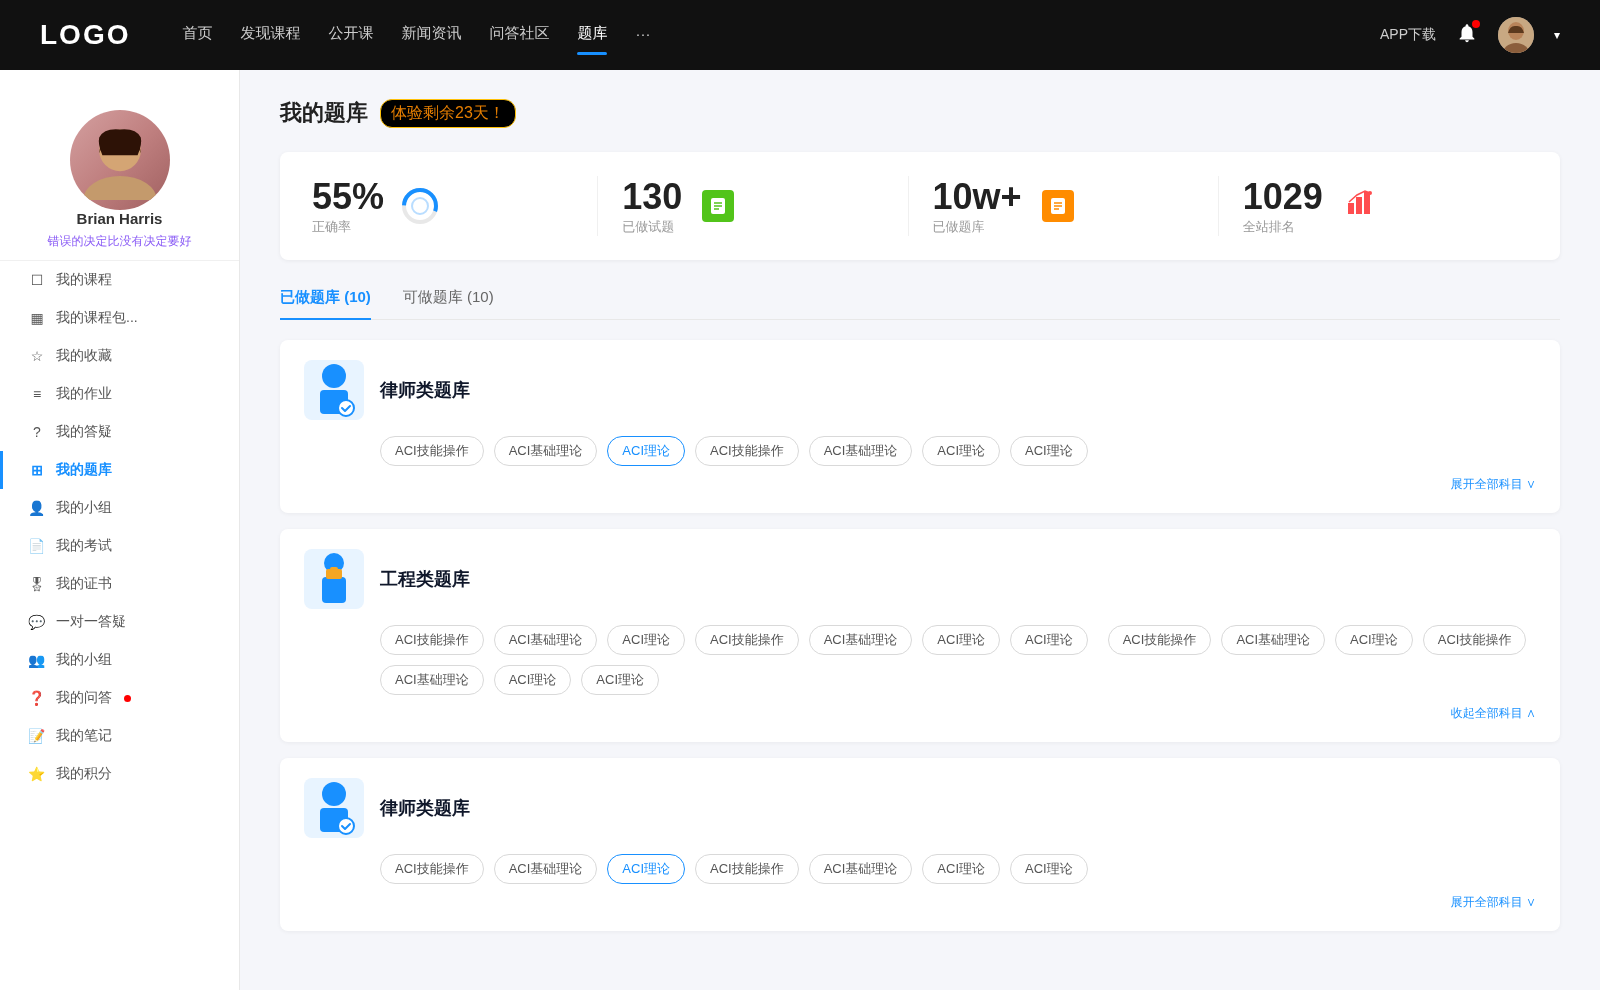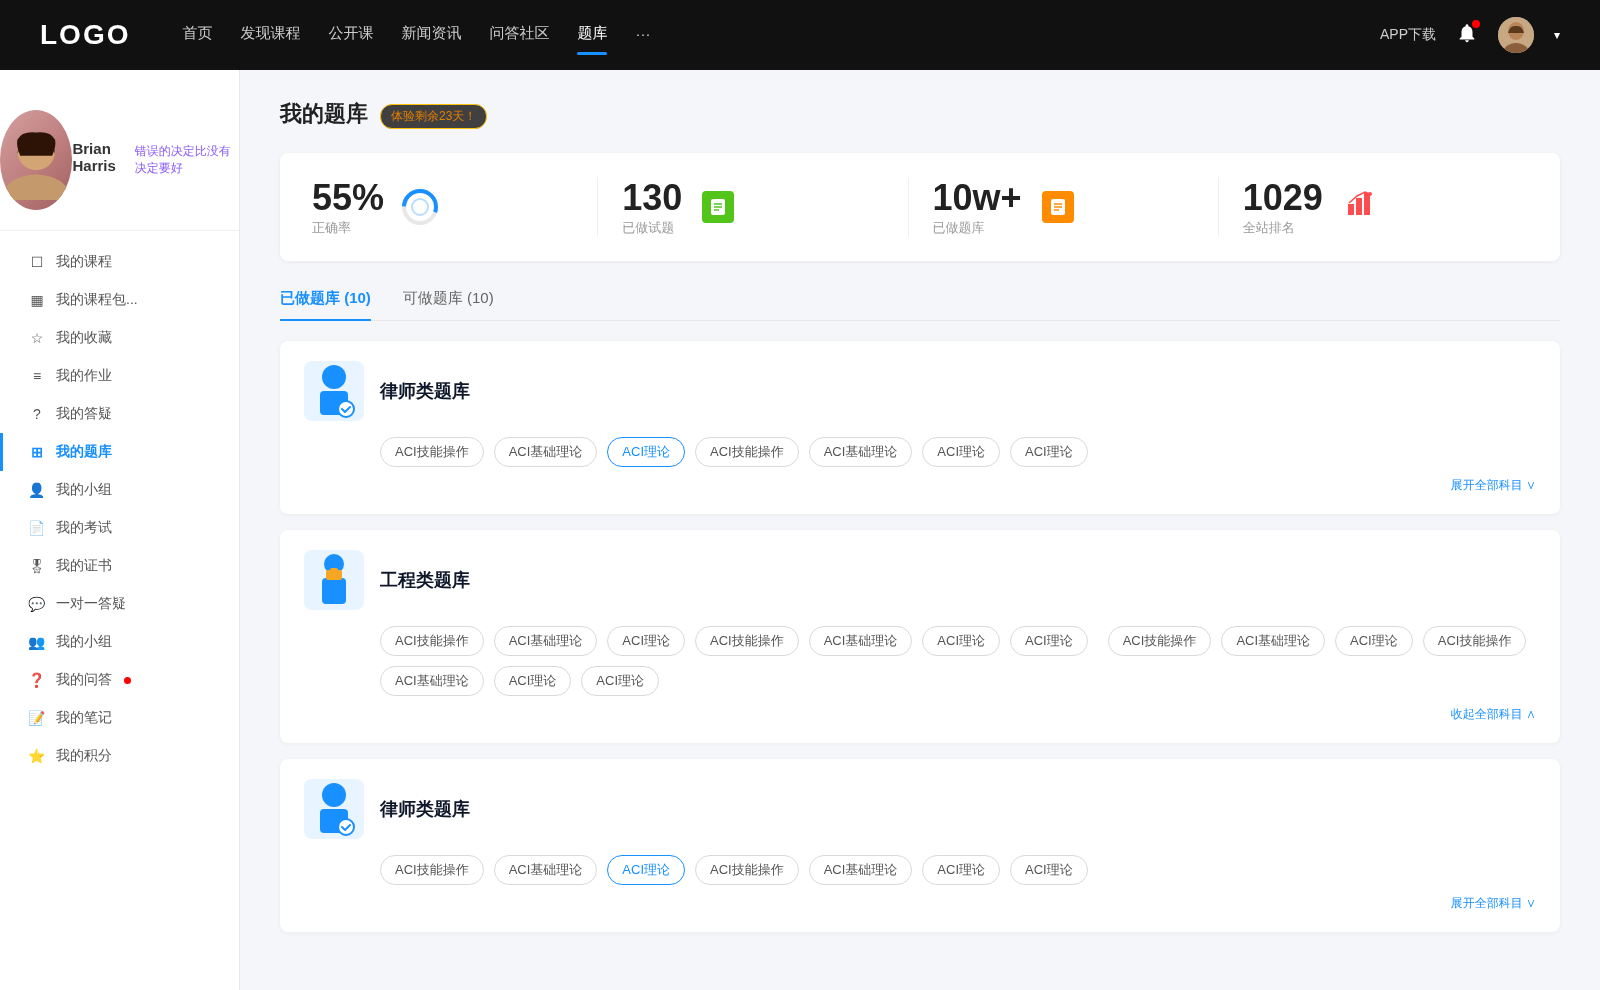--- a/index.html
+++ b/index.html
@@ -87,24 +87,25 @@
     
     .sidebar {
       width: 240px;
       background: #fff;
       padding: 24px 0 24px;
       border-right: 1px solid #e8e8e8;
       flex-shrink: 0;
     }
     .sidebar-profile {
       display: flex;
-      align-items: center;
-      padding: 16px 0 20px;
+      flex-direction: column;
+      align-items: center;
+      padding: 16px 0 10px;
       border-bottom: 1px solid #f0f0f0;
-      margin-bottom: 12px;
+      margin-bottom: 0;
     }
     .avatar-placeholder {
       width: 100px; height: 100px;
       border-radius: 50%;
       background: linear-gradient(135deg, #d4a0a0 0%, #c08080 50%, #a06060 100%);
       display: flex; align-items: center; justify-content: center;
       overflow: hidden;
     }
     .avatar-placeholder svg { width: 80px; height: 80px; }
     .profile-name {
@@ -167,27 +168,26 @@
       align-items: center;
       gap: 12px;
       margin-bottom: 24px;
     }
     .page-title {
       font-size: 22px;
       font-weight: 600;
       color: #222;
     }
     .trial-badge {
-      background: #404040;
+      background: #000000;
       border: 1px solid #ffc107;
       color: #e67e00;
-      font-size: 12px;
+      font-size: 16px;
       padding: 3px 10px;
       border-radius: 12px;
-      margin-top: 6px;
     }
 
     
     .stats-card {
       background: #fff;
       border-radius: 8px;
       padding: 24px 32px;
       display: flex;
       gap: 0;
       margin-bottom: 24px;

